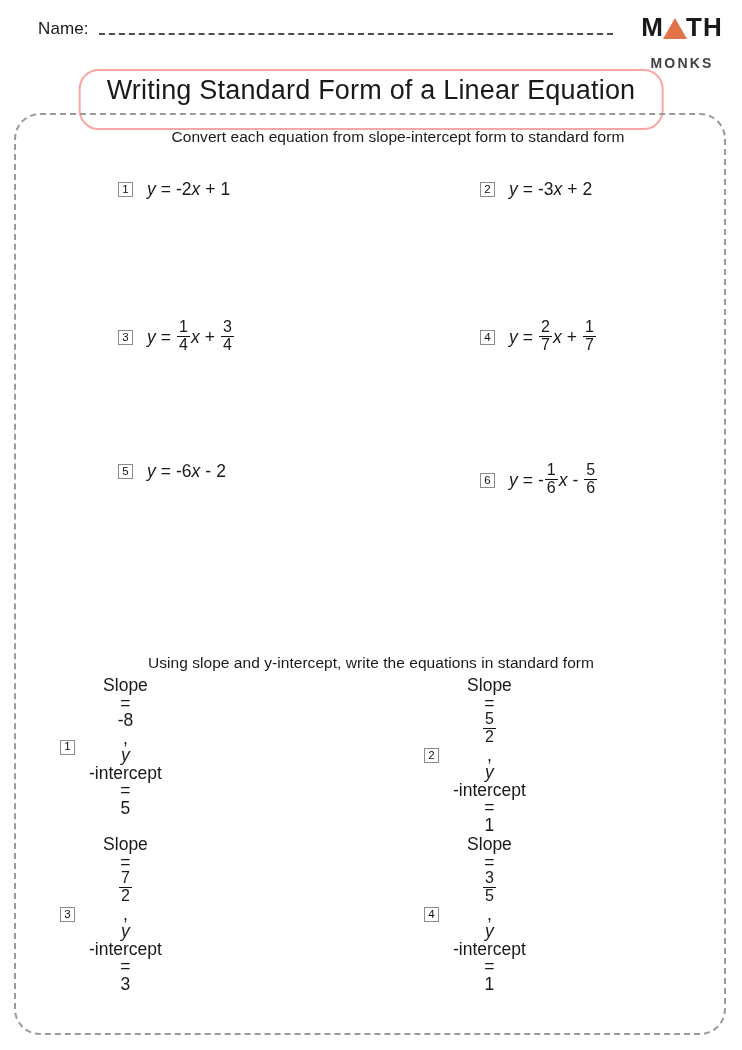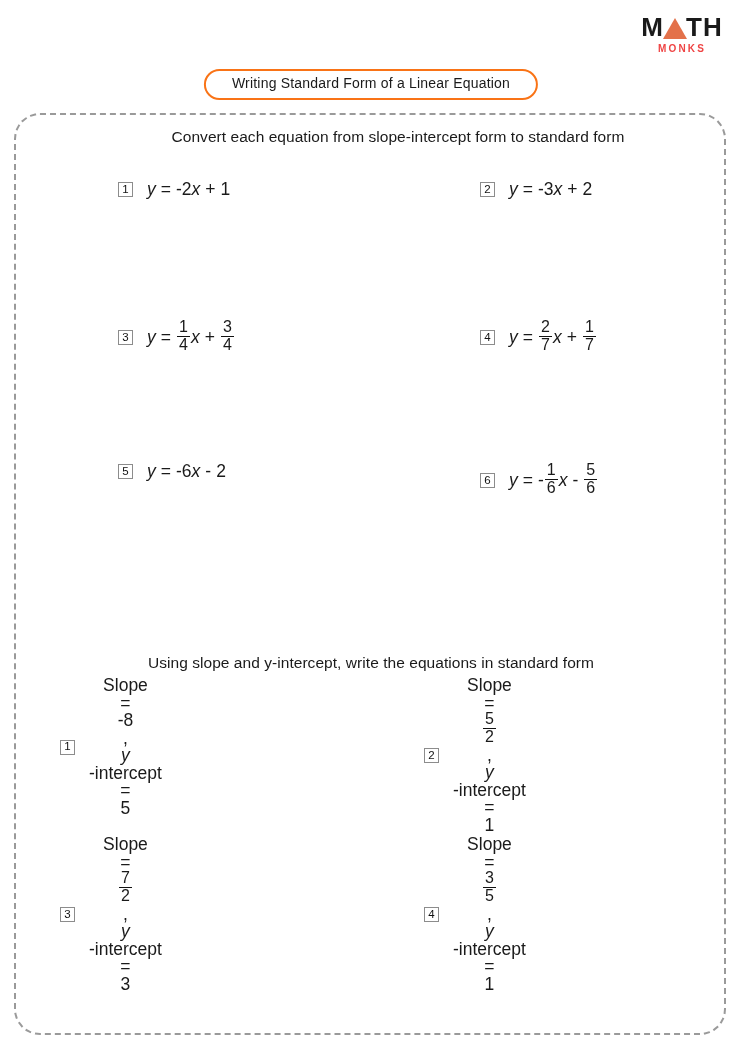--- a/index.html
+++ b/index.html
@@ -66,37 +66,37 @@
     display: inline-block;
     width: 0; height: 0;
     border-left: 12px solid transparent;
     border-right: 12px solid transparent;
     border-bottom: 21px solid #E3714A;
     margin: 0 -1px;
     position: relative;
     top: 1px;
   }
   .logo-monks {
-    font-size: 10px;
+    font-size: 14px;
     font-weight: 600;
     letter-spacing: 2.2px;
-    margin-top: 4px;
-    color: #ef4444;
+    margin-top: 16px;
+    color: #404040;
   }
 
   
   .title-pill {
     position: absolute;
     left: 50%;
     transform: translateX(-50%);
     top: 69px;
-    border: 2px solid #f97316;
+    border: 2px solid #fca5a5;
     border-radius: 20px;
-    padding: 5px 26px 7px 26px;
-    font-size: 14px;
+    padding: 5px 26px 22px 26px;
+    font-size: 27px;
     letter-spacing: .2px;
     white-space: nowrap;
     line-height: 1.1;
   }
 
   
   .frame {
     position: absolute;
     left: 14px;
     top: 113px;
@@ -179,20 +179,24 @@
   .col-l { left: 118px; }
   .col-r { left: 480px; }
   .col-l2 { left: 60px; }
   .col-r2 { left: 424px; }
 </style>
 </head>
 <body>
 
 <div class="header">
 
+  <div class="name-row">
+    <span class="name-label">Name:</span>
+    <span class="name-line"></span>
+  </div>
 
   <div class="logo">
     <div class="logo-math">
       <span>M</span>
         <span class="logo-tri"></span>
         <span>TH</span>
     </div>
     <div class="logo-monks">MONKS</div>
   </div>
 </div>

